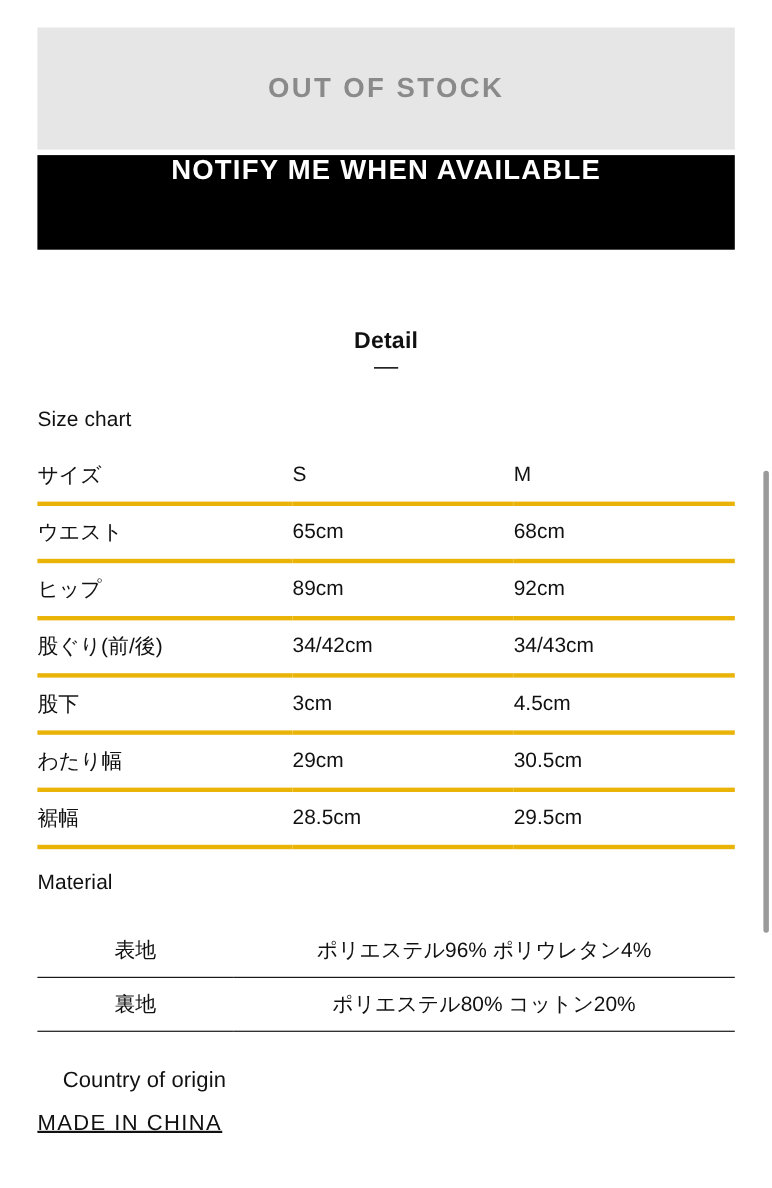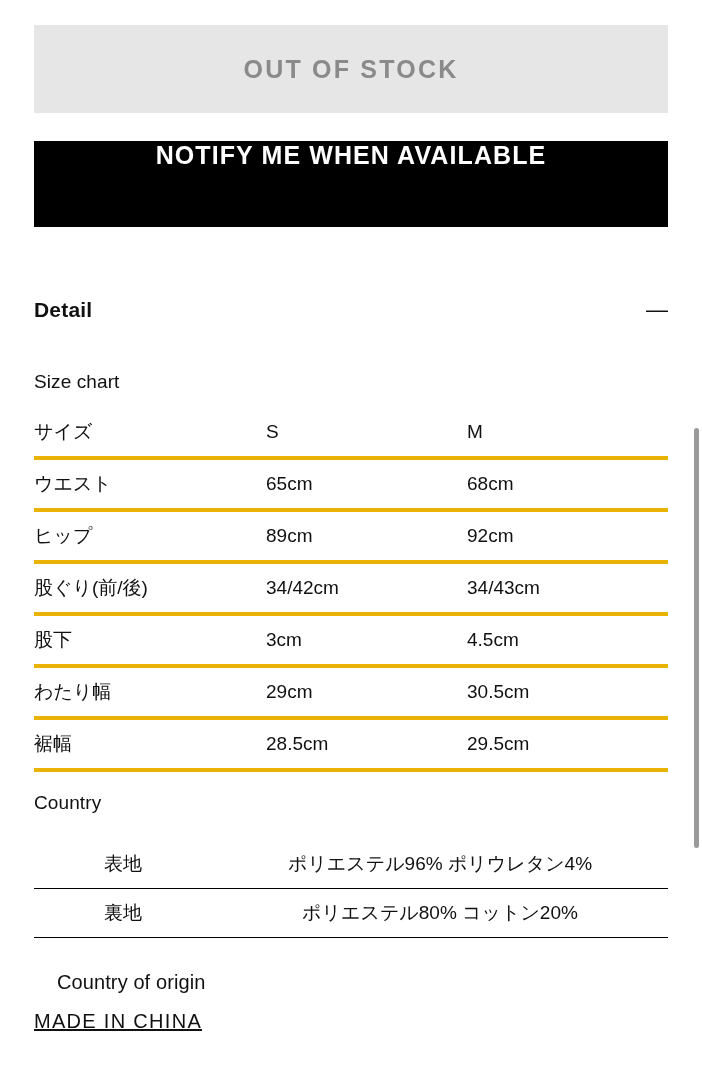--- a/index.html
+++ b/index.html
@@ -21,21 +21,21 @@
     position: relative;
     box-sizing: border-box;
   }
 
   
   .oos-banner {
     position: absolute;
     left: 34px;
     top: 25px;
     width: 634px;
-    height: 88px;
+    height: 111px;
     background: #e6e6e6;
     display: flex;
     align-items: center;
     justify-content: center;
   }
   .oos-banner .label {
     font-size: 25px;
     font-weight: bold;
     letter-spacing: 2.2px;
     color: #8a8a8a;
@@ -66,20 +66,21 @@
   
   .detail-row {
     position: absolute;
     left: 34px;
     top: 298px;
     width: 634px;
     display: flex;
     align-items: center;
     justify-content: space-between;
     cursor: pointer;
+    flex-direction: column;
   }
   .detail-row .title {
     font-size: 21px;
     font-weight: bold;
     letter-spacing: 0.2px;
   }
   .detail-row .minus {
     font-size: 22px;
     line-height: 1;
     color: #111;
@@ -225,21 +226,21 @@
         <td class="col-val">30.5cm</td>
       </tr>
       <tr>
         <td class="col-label">裾幅</td>
         <td class="col-val">28.5cm</td>
         <td class="col-val">29.5cm</td>
       </tr>
     </tbody>
   </table>
 
-  <div class="section-heading" id="material-heading">Country</div>
+  <div class="section-heading" id="material-heading">Material</div>
 
   <table class="material-table">
     <tbody>
       <tr>
         <td class="col-label">表地</td>
         <td class="col-val">ポリエステル96% ポリウレタン4%</td>
       </tr>
       <tr>
         <td class="col-label">裏地</td>
         <td class="col-val">ポリエステル80% コットン20%</td>

